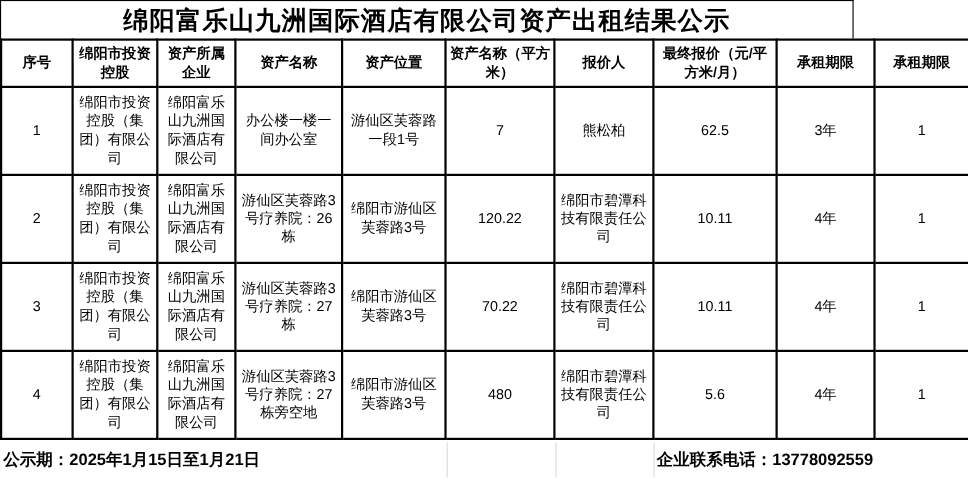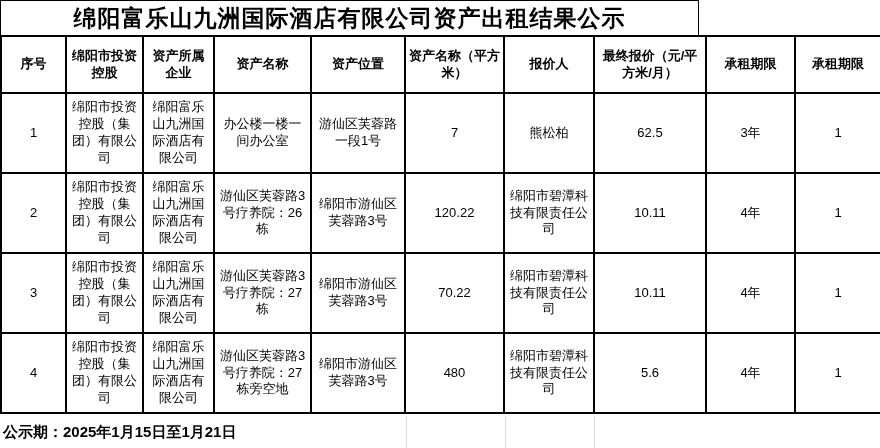--- a/index.html
+++ b/index.html
@@ -1,38 +1,38 @@
 <!DOCTYPE html>
 <html><head>
 <meta charset="utf-8">
 <style>
   * { box-sizing: border-box; margin: 0; padding: 0; }
   html, body { width: 880px; height: 448px; background: #ffffff; color: #000000;
     font-family: "Liberation Sans", "DejaVu Sans", sans-serif; }
   .sheet { width: 880px; height: 448px; overflow: hidden; background: #fff; }
 
   .title-bar {
-    width: 699px; height: 35px;
+    width: 776px; height: 35px;
     border: 1px solid #000; border-bottom: none;
     display: flex; align-items: center; justify-content: center;
     font-size: 23px; font-weight: bold; letter-spacing: 1px;
   }
 
   table.notice {
     width: 880px; border-collapse: collapse; table-layout: fixed;
   }
   table.notice th, table.notice td {
     border: 2px solid #000;
     text-align: center; vertical-align: middle;
     padding: 1px 3px;
     font-size: 13px; line-height: 1.3;
     word-break: break-all;
   }
   table.notice th { font-weight: bold; }
-  tr.header-row { height: 57px; }
+  tr.header-row { height: 43px; }
   tr.data-row { height: 80px; }
 
   .footer-bar {
     width: 880px; height: 36px; position: relative;
     font-size: 15px; font-weight: bold;
   }
   .footer-bar .footer-left {
     position: absolute; left: 3px; top: 50%; transform: translateY(-50%);
     white-space: nowrap;
   }
@@ -129,15 +129,16 @@
         <td>1</td>
       </tr>
     </tbody>
   </table>
 
   <div class="footer-bar">
     <div class="footer-gridline fg-1"></div>
     <div class="footer-gridline fg-2"></div>
     <div class="footer-gridline fg-3"></div>
     <span class="footer-left">公示期：2025年1月15日至1月21日</span>
+    <span class="footer-right">企业联系电话：13778092559</span>
   </div>
 
 </div>
 
 </body></html>

